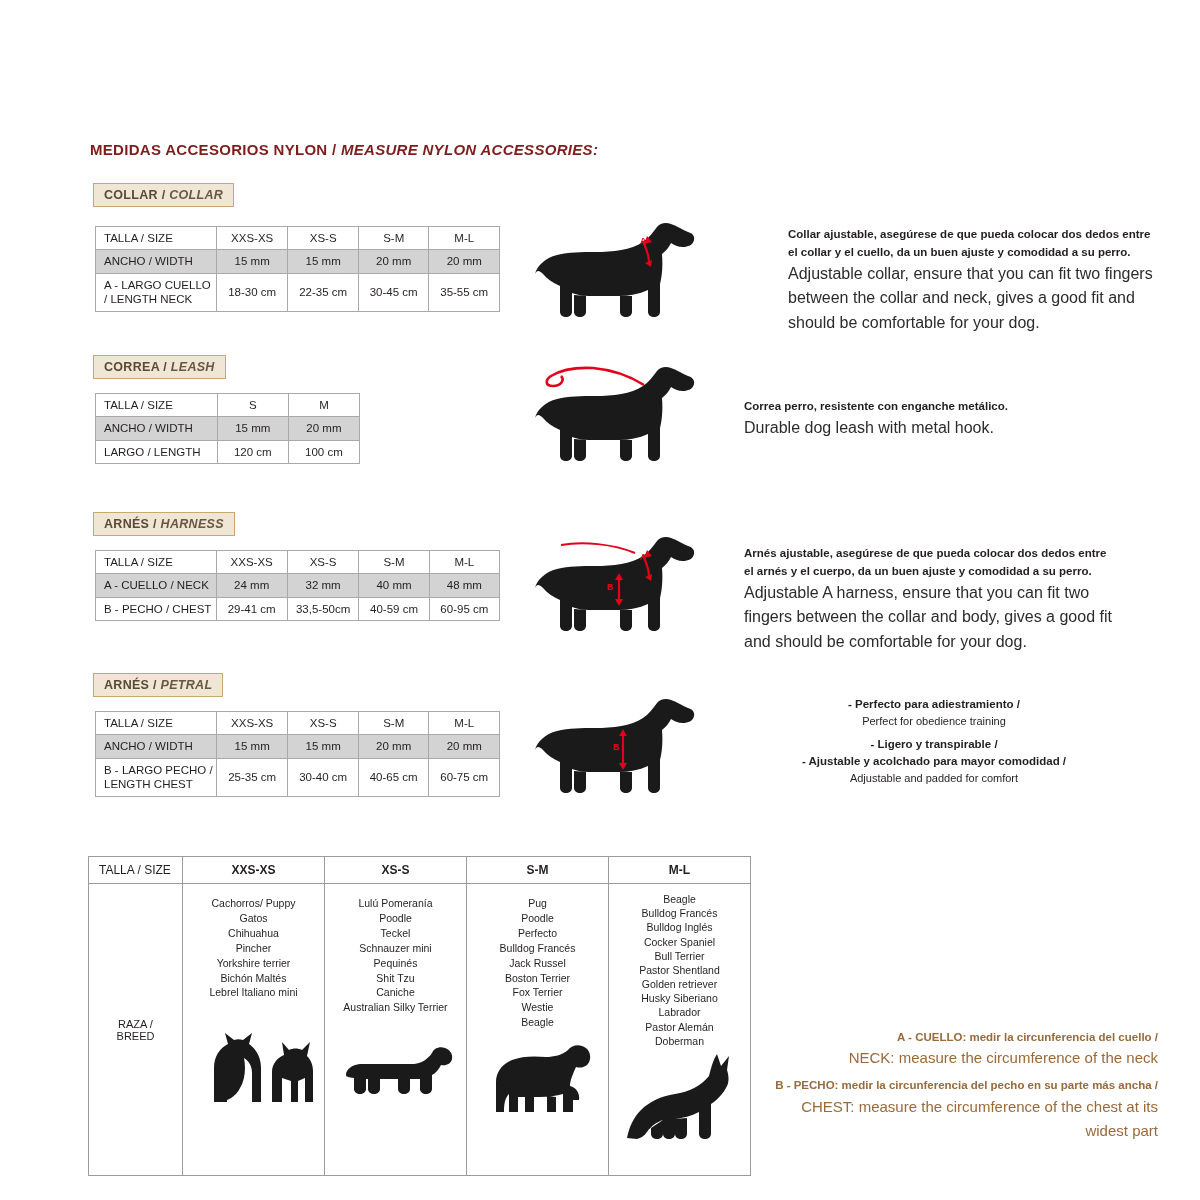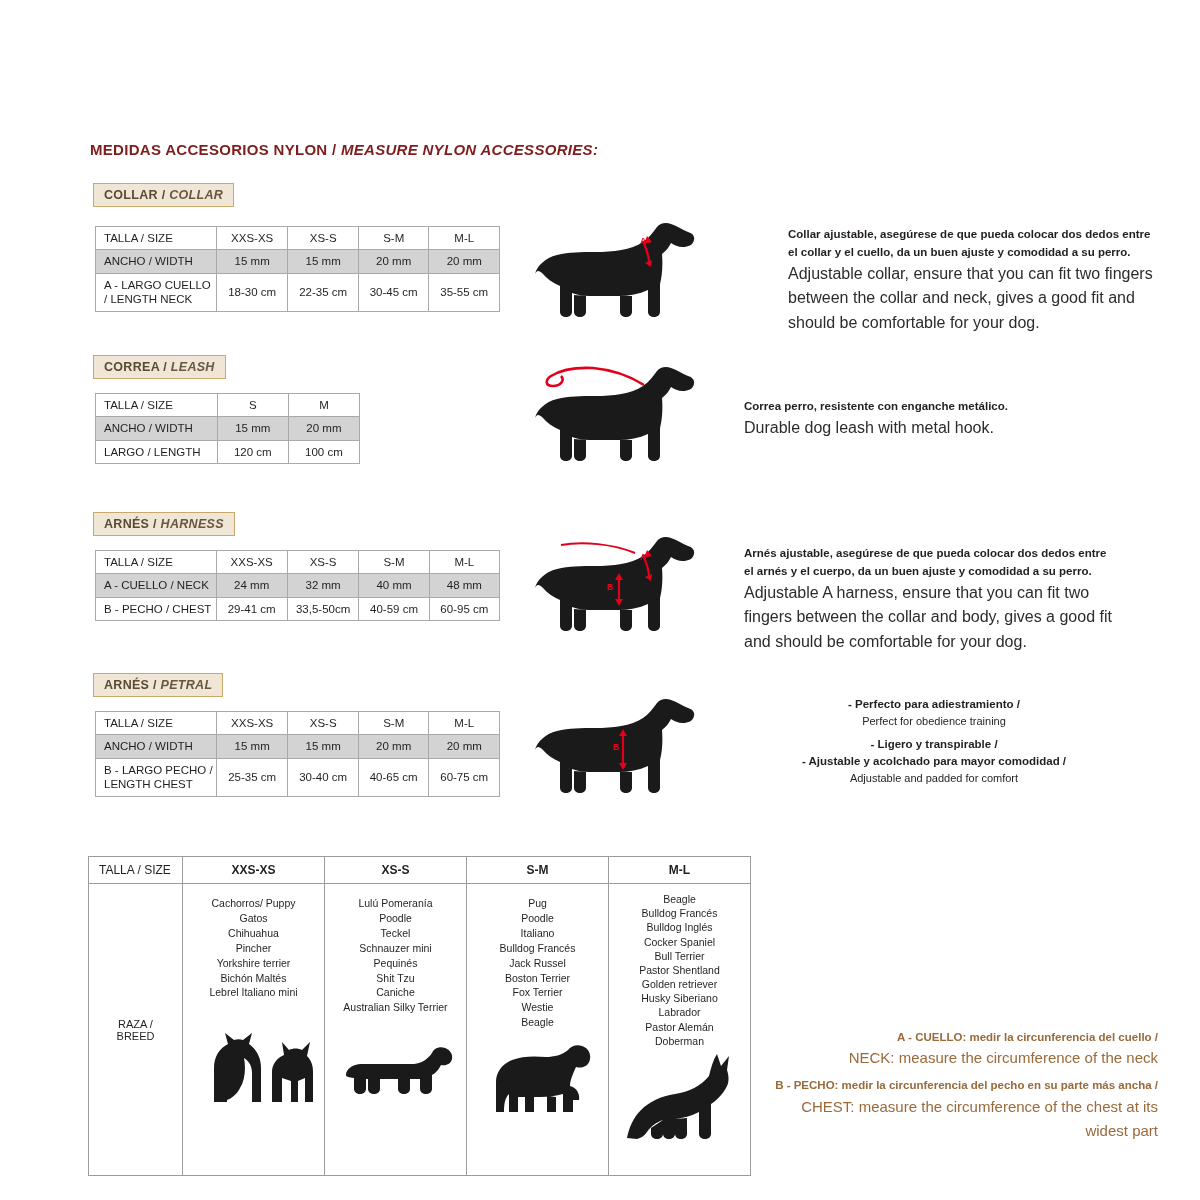--- a/index.html
+++ b/index.html
@@ -363,21 +363,21 @@
           <div>Australian Silky Terrier</div>
         </div>
         <svg width="120" height="62" viewBox="0 0 120 62" style="margin-top:20px;">
           <path fill="#1a1a1a" d="M10,40 C10,34 16,30 24,29 L78,29 C86,28 92,24 96,18 C98,13 104,11 109,13 C114,15 117,19 116,24 C115,29 110,31 105,30 C103,34 100,38 96,40 L96,54 C96,57 93,59 90,59 C87,59 84,57 84,54 L84,44 L30,44 L30,54 C30,57 27,59 24,59 C21,59 18,57 18,54 L18,43 C13,42 10,42 10,40 Z M44,44 L44,54 C44,57 41,59 38,59 C35,59 32,57 32,54 L32,44 Z M74,44 L74,54 C74,57 71,59 68,59 C65,59 62,57 62,54 L62,44 Z"></path>
         </svg>
       </td>
       <td style="vertical-align:top; padding-top:12px;">
         <div class="breed-list">
           <div>Pug</div>
           <div>Poodle</div>
-          <div>Italiano</div>
+          <div>Perfecto</div>
           <div>Bulldog Francés</div>
           <div>Jack Russel</div>
           <div>Boston Terrier</div>
           <div>Fox Terrier</div>
           <div>Westie</div>
           <div>Beagle</div>
         </div>
         <svg width="120" height="80" viewBox="0 0 120 80" style="margin-top:6px;">
           <path fill="#1a1a1a" d="M18,76 L18,46 C18,36 24,28 34,24 C44,20 56,20 68,21 C76,21 84,19 90,14 C93,10 99,8 104,10 C110,12 113,17 112,23 C111,30 104,33 98,31 C95,38 92,44 92,50 C99,52 102,58 101,64 L95,64 L95,76 L85,76 L85,58 C78,60 70,61 62,61 L40,61 L40,76 L31,76 L31,58 C27,62 26,68 26,76 Z M56,61 L56,76 L47,76 L47,61 Z M78,61 L78,76 L69,76 L69,60 Z"></path>
         </svg>

